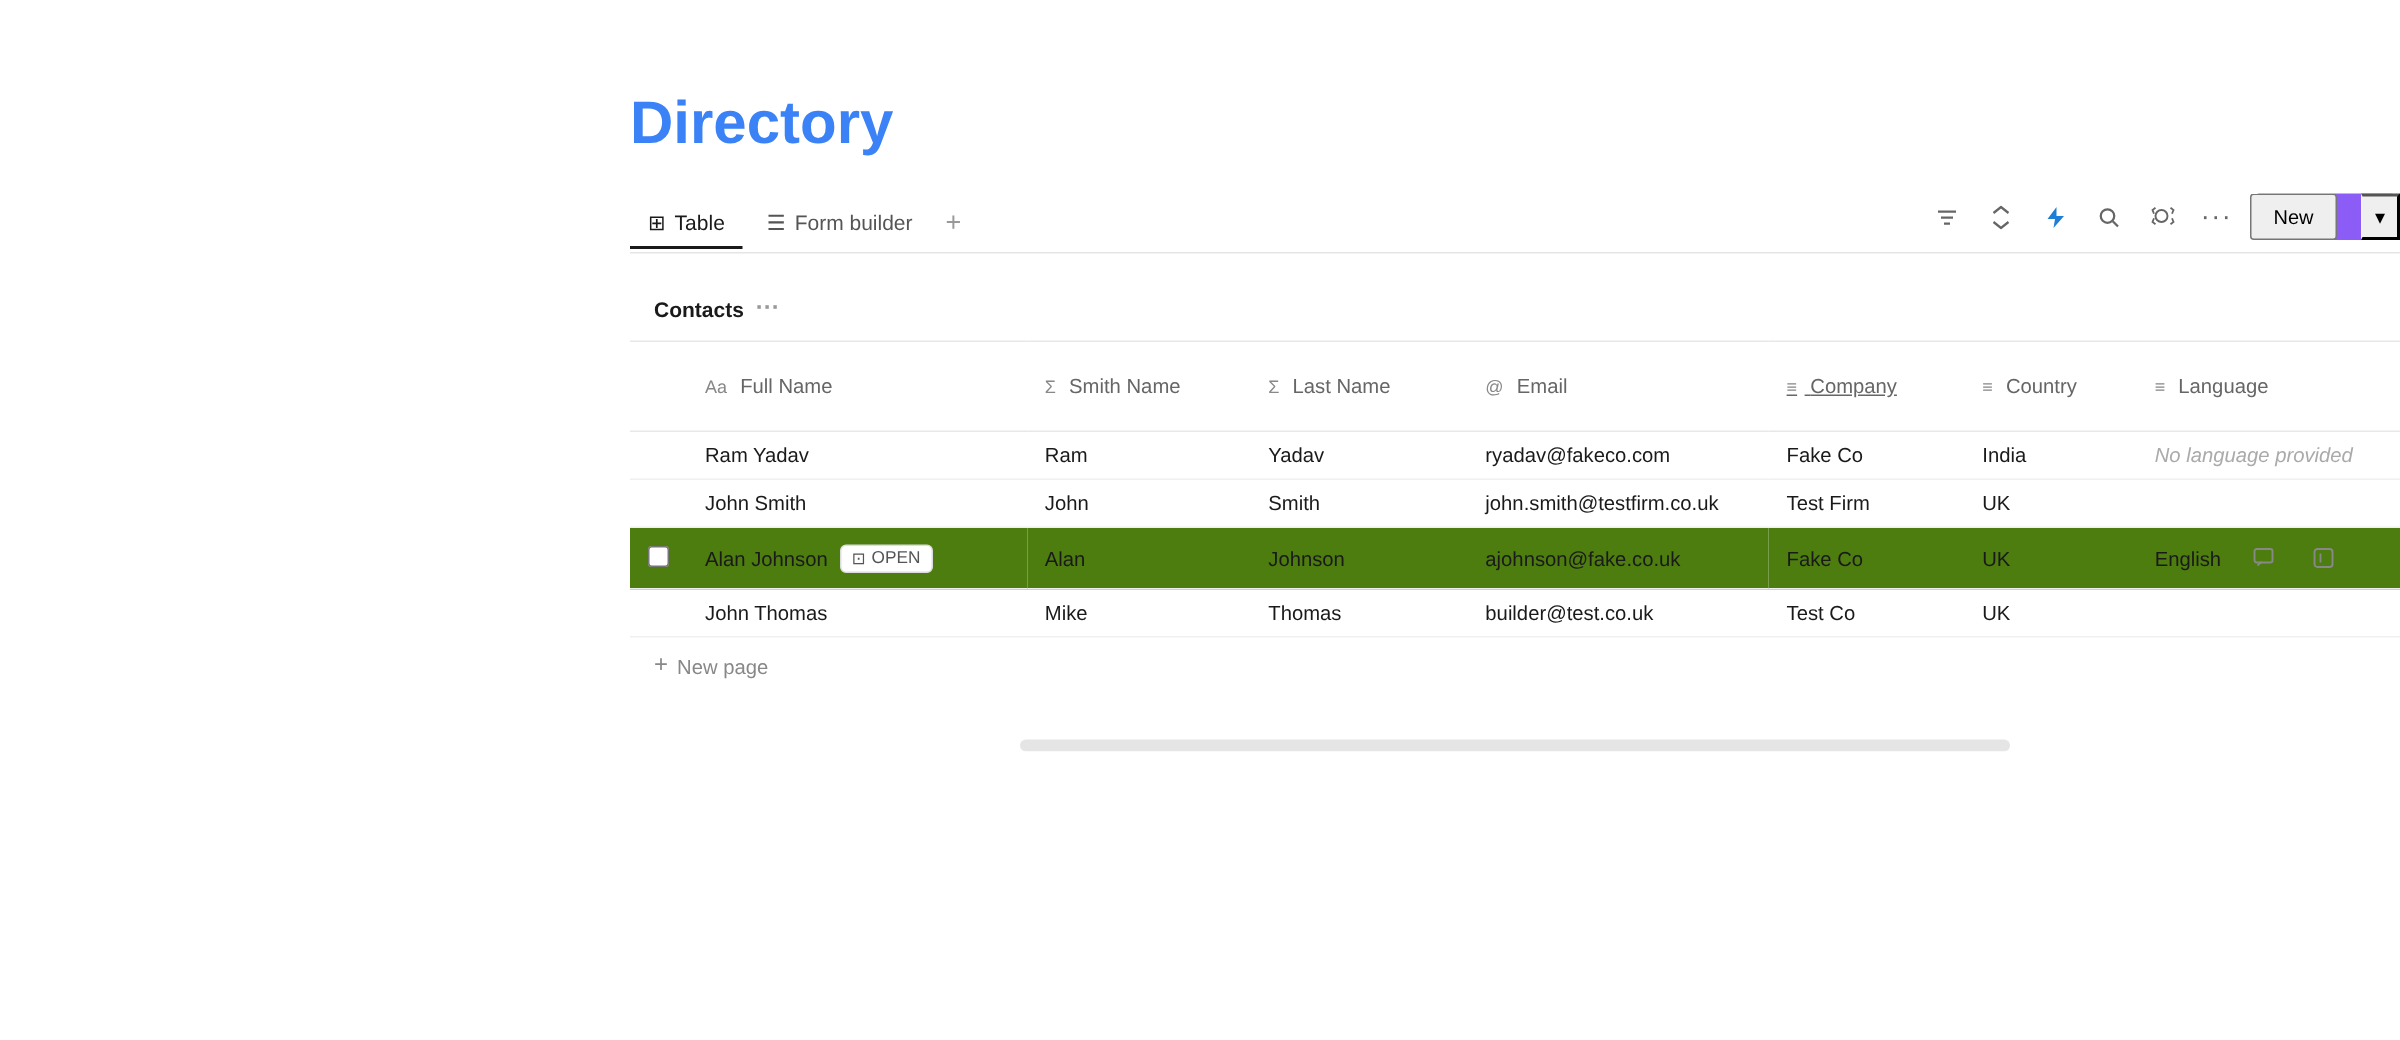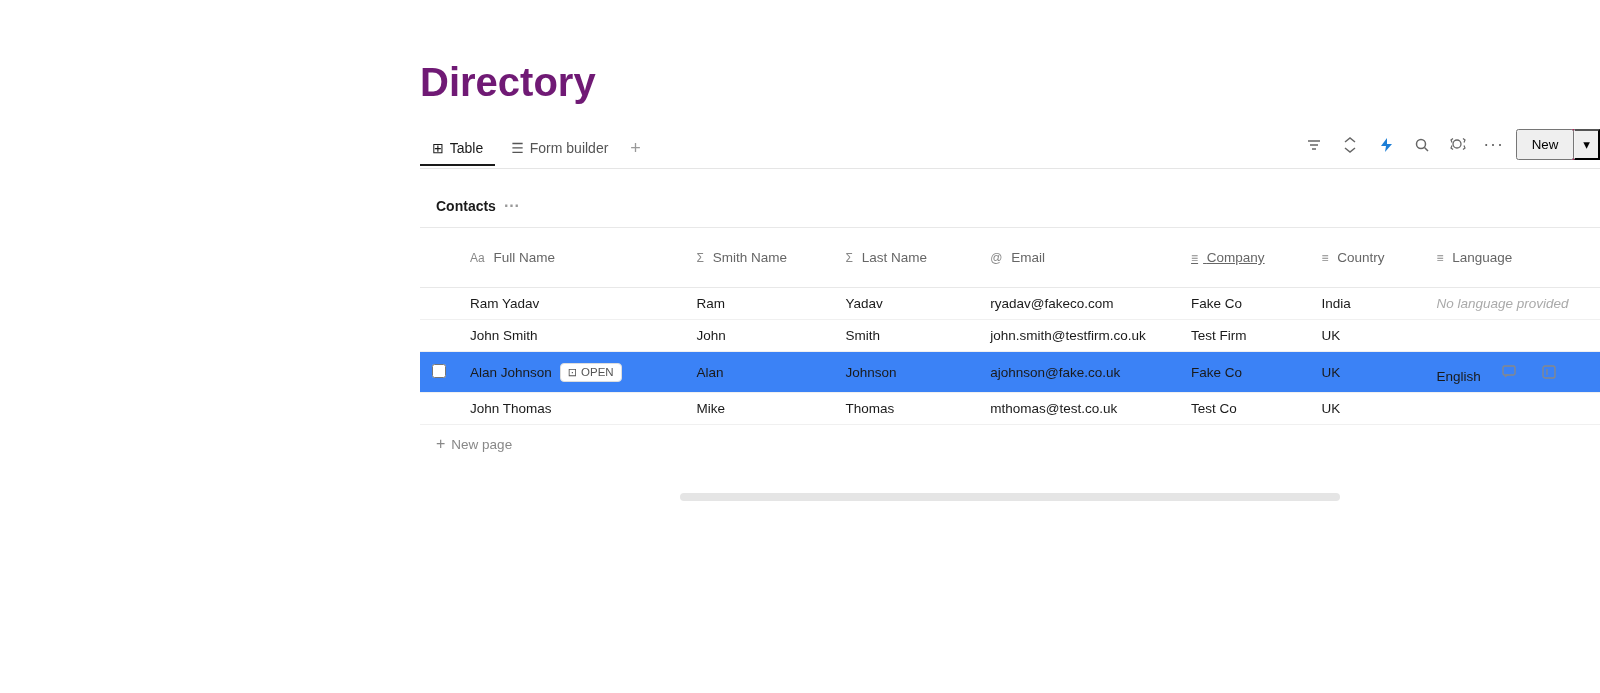--- a/index.html
+++ b/index.html
@@ -8,21 +8,21 @@
       font-family: -apple-system, BlinkMacSystemFont, 'Segoe UI', sans-serif;
       color: #1a1a1a;
       font-size: 14px;
     }
     .page-wrapper {
       padding: 60px 0 0 420px;
     }
     .page-title {
       font-size: 40px;
       font-weight: 700;
-      color: #701a75;
+      color: #3b82f6;
       margin-bottom: 24px;
     }
     .tabs-bar {
       display: flex;
       align-items: center;
       gap: 4px;
       margin-bottom: 20px;
       border-bottom: 1px solid #e5e5e5;
       padding-bottom: 0;
       position: relative;
@@ -70,22 +70,22 @@
       cursor: pointer;
       color: #666;
       display: flex;
       align-items: center;
       justify-content: center;
       font-size: 16px;
     }
     .new-btn {
       display: flex;
       align-items: center;
-      gap: 0;
-      background: #be185d;
+      gap: 16px;
+      background: #8b5cf6;
       color: white;
       border-radius: 6px;
       border: none;
       cursor: pointer;
       font-size: 14px;
       font-weight: 500;
     }
     .new-btn-main {
       padding: 6px 14px;
     }
@@ -131,21 +131,21 @@
       font-size: 12px;
       color: #888;
     }
     .data-table td {
       padding: 8px 12px;
       border-bottom: 1px solid #f0f0f0;
       color: #1a1a1a;
       vertical-align: middle;
     }
     .data-table tr.highlighted td {
-      background: #3b82f6;
+      background: #4d7c0f;
     }
     .col-fullname {
       width: 300px;
     }
     .col-firstname {
       width: 180px;
     }
     .col-lastname {
       width: 180px;
     }
@@ -195,21 +195,21 @@
     }
     .scrollbar-area {
       height: 8px;
       background: #e5e5e5;
       border-radius: 4px;
       margin: 30px 260px 0 260px;
     }
     .row-actions {
       display: flex;
       gap: 16px;
-      align-items: flex-end;
+      align-items: center;
     }
     .row-action-btn {
       width: 24px;
       height: 24px;
       border: none;
       background: transparent;
       cursor: pointer;
       color: #888;
       font-size: 14px;
       display: flex;
@@ -396,21 +396,21 @@
           </tr>
           <tr>
             <td class="row-checkbox"></td>
             <td class="col-fullname">
               <div class="fullname-cell">
                 <span>John Thomas</span>
               </div>
             </td>
             <td><span>Mike</span></td>
             <td><span>Thomas</span></td>
-            <td><span>mthomas@test.co.uk</span></td>
+            <td><span>builder@test.co.uk</span></td>
             <td><span>Test Co</span></td>
             <td><span>UK</span></td>
             <td><span></span></td>
           </tr>
         </tbody>
     </table>
 
     <div class="new-page-row">
       <span style="font-size:16px;">+</span>
       <span>New page</span>

